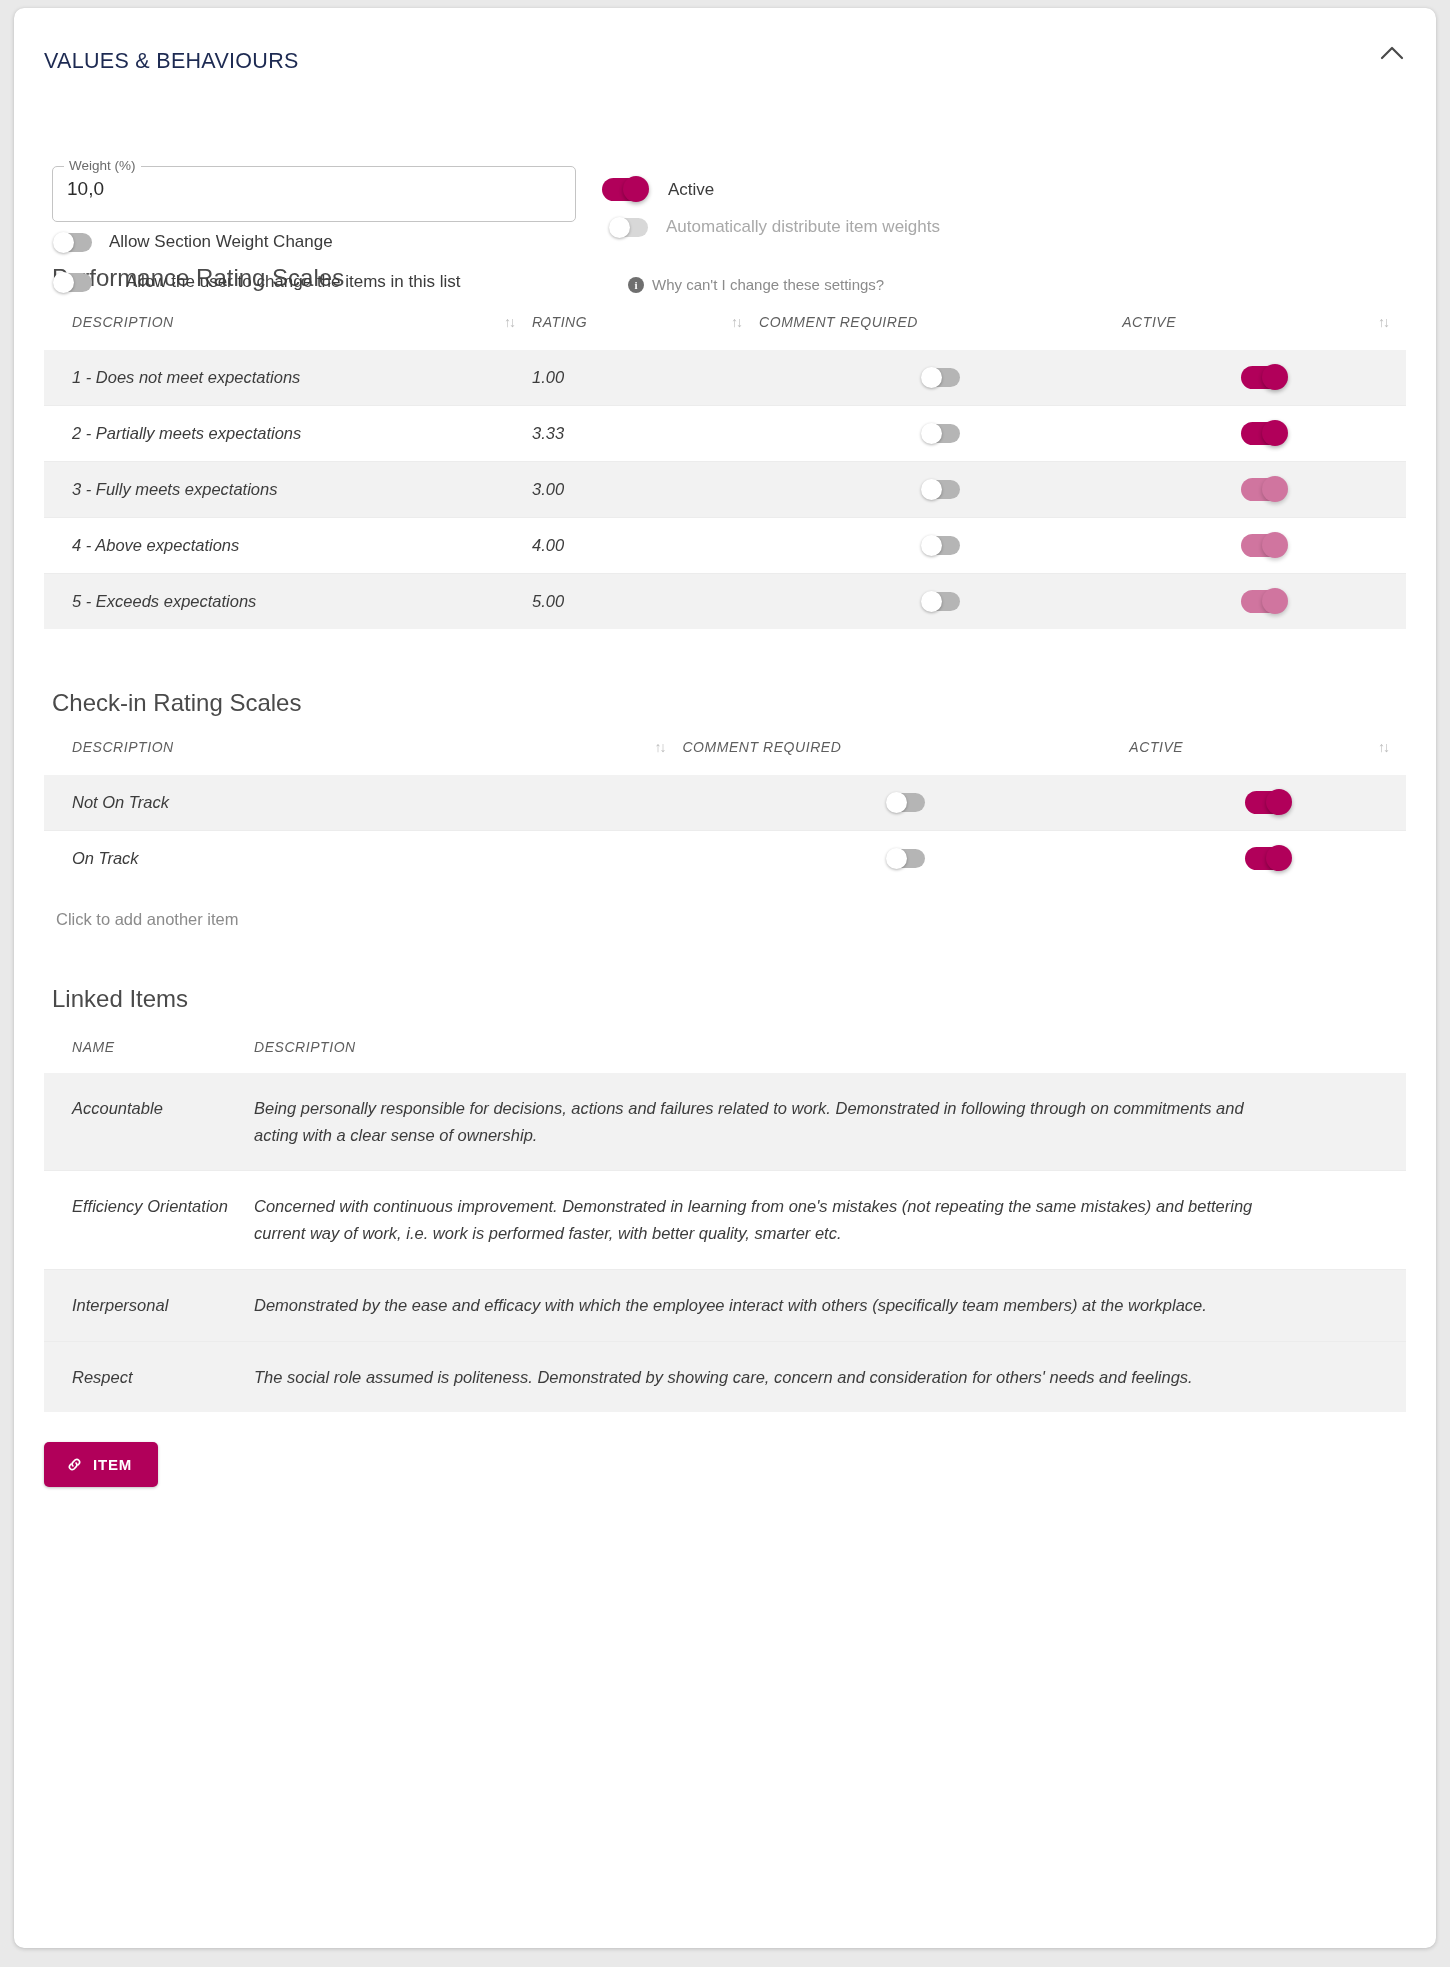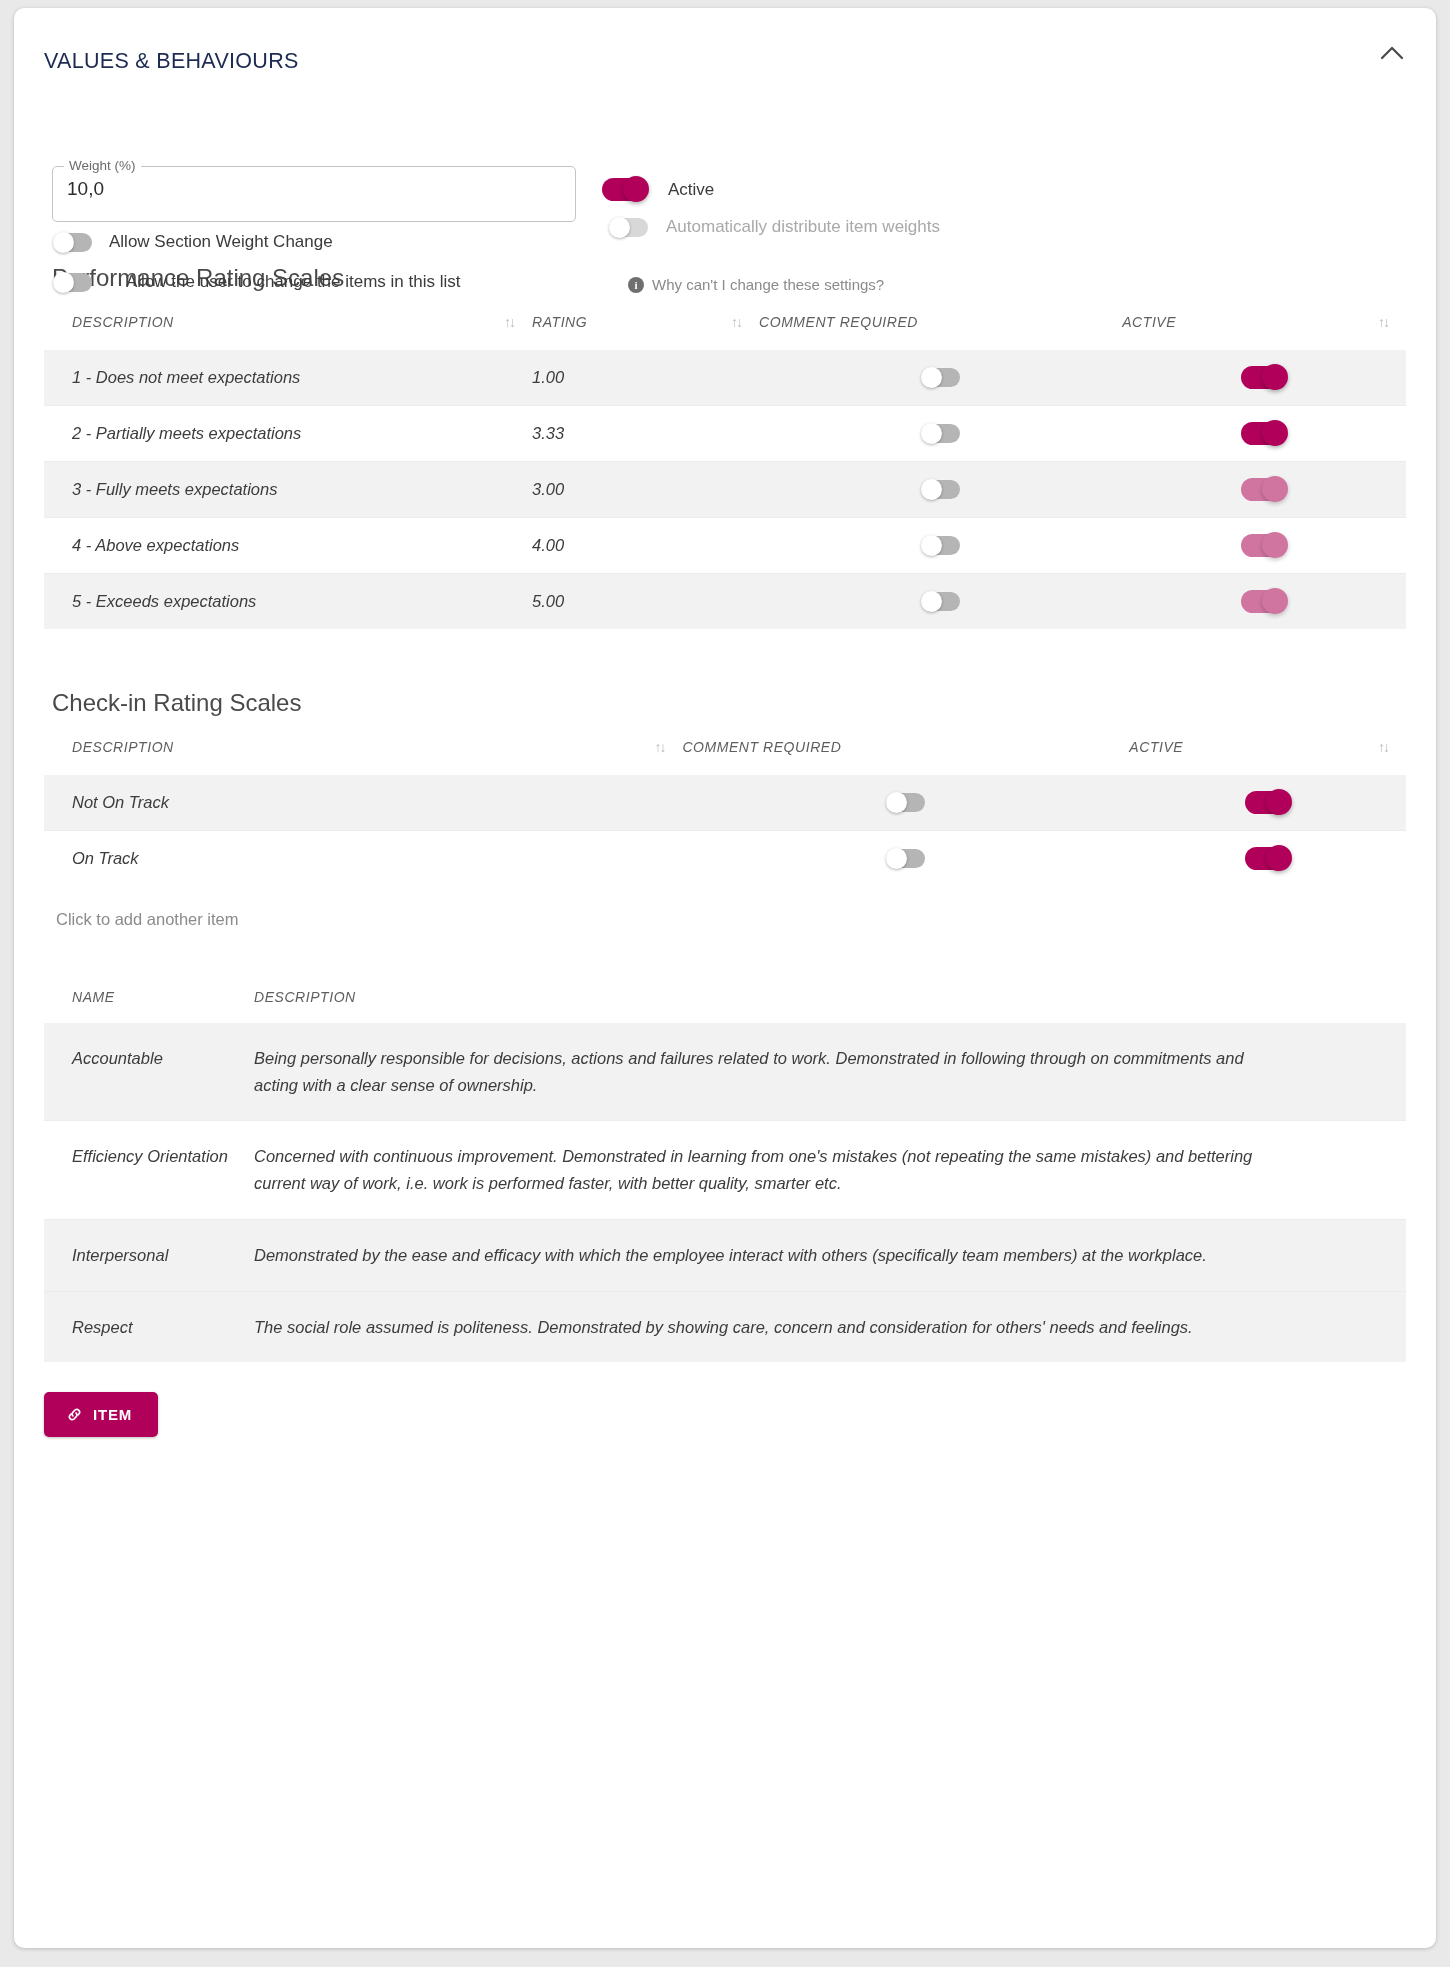--- a/index.html
+++ b/index.html
@@ -507,20 +507,21 @@
         </tr>
       </tbody>
     </table>
 
     <div class="add-item">Click to add another item</div>
   </div>
 
   <div class="spacer-c"></div>
 
   <div class="section">
+    <div class="section-title linked">Linked Items</div>
 
     <table class="grid linked">
       <colgroup>
           <col class="l-name">
           <col class="l-desc">
         </colgroup>
       <thead>
         <tr>
           <th class="pad-l">
             <span>NAME</span>

